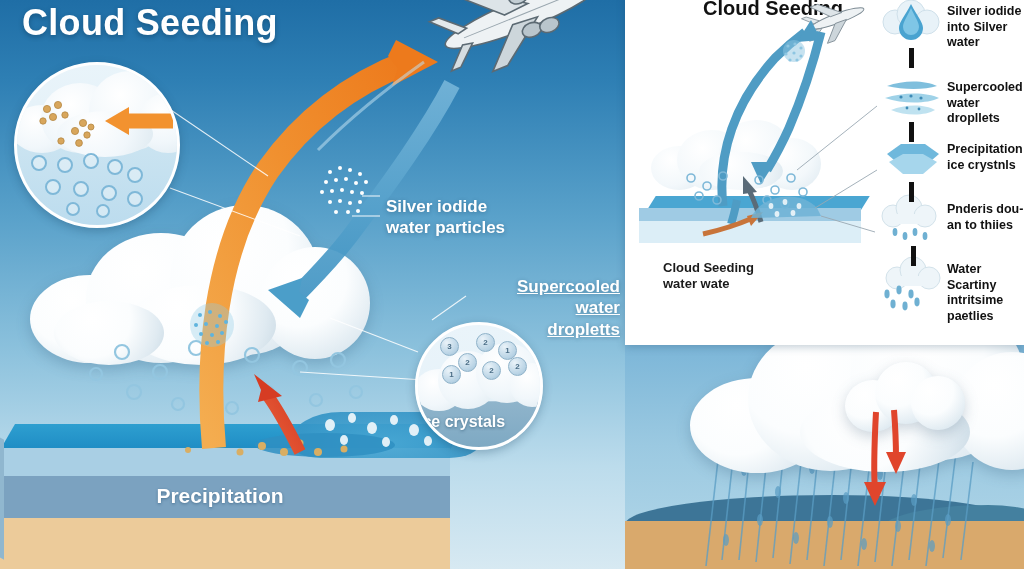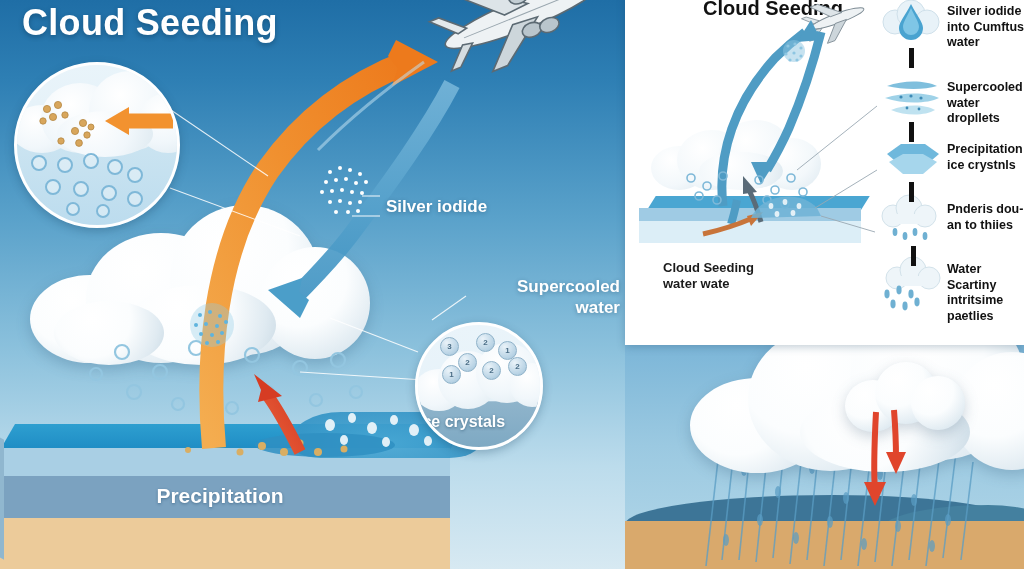--- a/index.html
+++ b/index.html
@@ -72,21 +72,21 @@
   .mag-inner-cloud{position:absolute;}
   .mag-inner-cloud i{position:absolute;border-radius:50%;
       background:radial-gradient(circle at 38% 30%,#ffffff,#f1f7fb 55%,#dde9f0 100%);}
   .ice-label{position:absolute;left:0;bottom:16px;width:100%;color:#fff;
       font-size:16px;font-weight:bold;text-shadow:0 1px 3px rgba(20,60,90,.5);}
 
   
   .lbl{position:absolute;color:#ffffff;font-size:17px;font-weight:bold;line-height:1.25;
       text-shadow:0 1px 4px rgba(20,60,90,.4);}
   .lbl-silver{left:386px;top:196px;}
-  .lbl-super{left:470px;top:276px;text-align:right;width:150px;}
+  .lbl-super{left:470px;top:276px;text-align:right;width:150px;text-decoration:underline;}
 
   
   .inset{position:absolute;left:625px;top:-6px;width:399px;height:351px;background:#ffffff;
       box-shadow:0 2px 8px rgba(20,60,90,.25);}
   .inset-title{position:absolute;left:78px;top:3px;color:#111;font-size:20px;font-weight:bold;}
   .inset-caption{position:absolute;left:38px;top:266px;color:#1a1a1a;font-size:13px;font-weight:bold;line-height:1.25;}
 
   
   .mini-gnd{position:absolute;left:14px;top:202px;width:228px;height:58px;}
   .mg-top{position:absolute;left:8px;top:0;width:214px;height:14px;background:#4aa6d2;transform:skewX(-32deg);transform-origin:left bottom;}
@@ -347,23 +347,25 @@
     <div class="hex" style="left:80px;top:16px;">1</div>
     <div class="hex" style="left:40px;top:28px;">2</div>
     <div class="hex" style="left:64px;top:36px;">2</div>
     <div class="hex" style="left:90px;top:32px;">2</div>
     <div class="hex" style="left:24px;top:40px;">1</div>
     <div class="ice-label">Ice crystals</div>
   </div>
 
   <div class="lbl lbl-silver">
     <div>Silver iodide</div>
+    <div>water particles</div>
   </div>
   <div class="lbl lbl-super">
     <div>Supercooled water</div>
+    <div>dropletts</div>
   </div>
 
   <div class="right-sky"></div>
   <div class="hill"></div>
   <div class="hill2"></div>
   <div class="dirt"></div>
 
   <svg class="svg-abs rain-band">
     <g stroke="#5a9dc4" stroke-width="1.6" opacity="0.75">
       <line x1="735" y1="440" x2="722" y2="560"></line>
@@ -569,21 +571,21 @@
         <rect x="284" y="54" width="5" height="20"></rect>
         <rect x="284" y="128" width="5" height="20"></rect>
         <rect x="284" y="188" width="5" height="20"></rect>
         <rect x="286" y="252" width="5" height="20"></rect>
       </g>
     </svg>
 
     <div style="position:absolute;left:322px;top:10px;width:78px;">
       <div style="color:#111;font-size:12.5px;font-weight:bold;line-height:1.25;">
         <div>Silver iodide</div>
-        <div>into Cumftus</div>
+        <div>into Silver</div>
         <div>water</div>
       </div>
     </div>
     <div style="position:absolute;left:322px;top:86px;width:82px;">
       <div style="color:#111;font-size:12.5px;font-weight:bold;line-height:1.25;">
         <div>Supercooled</div>
         <div>water dropllets</div>
       </div>
     </div>
     <div style="position:absolute;left:322px;top:148px;width:82px;">

